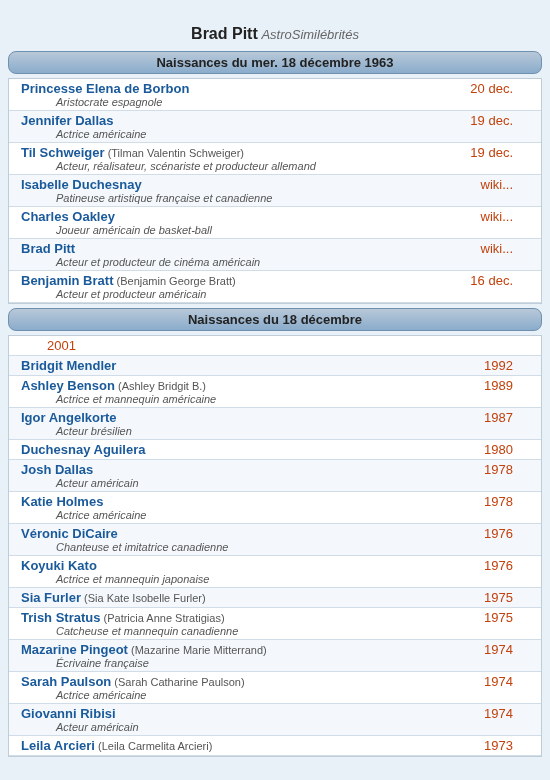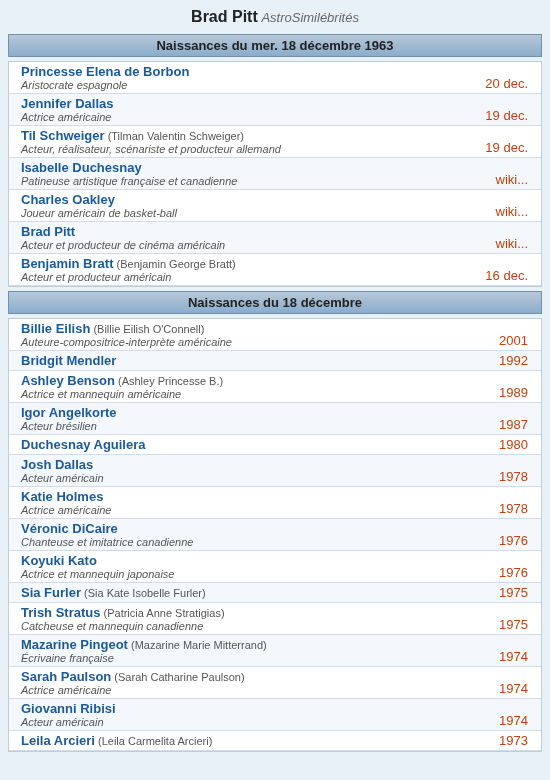--- a/index.html
+++ b/index.html
@@ -7,48 +7,48 @@
       width: 550px;
       min-height: 780px;
       font-family: Arial, Helvetica, sans-serif;
       font-size: 13px;
       background: #e8f0f8;
       color: #333;
     }
     .header {
       background: #e8f0f8;
       text-align: center;
-      padding: 8px 4px 4px 4px;
+      padding: 25px 4px 4px 4px;
     }
     .header-title {
       font-size: 16px;
       font-weight: bold;
       color: #222;
     }
     .header-subtitle {
       font-size: 13px;
       color: #666;
       font-style: italic;
     }
     .section-header {
       background: linear-gradient(to bottom, #b8c8d8, #8aaccc);
       border: 1px solid #7090b0;
-      border-radius: 0;
+      border-radius: 8px;
       text-align: center;
       padding: 3px 8px;
       margin: 4px 8px;
       font-size: 13px;
       font-weight: bold;
       color: #222;
     }
     .person-row {
       display: flex;
       justify-content: space-between;
-      align-items: flex-end;
-      padding: 2px 13px 2px 12px;
+      align-items: flex-start;
+      padding: 2px 28px 2px 12px;
       border-bottom: 1px solid #d0dce8;
       background: #fff;
     }
     .person-row:nth-child(even) {
       background: #f4f8fc;
     }
     .person-info {
       flex: 1;
       padding-right: 8px;
     }
@@ -60,20 +60,21 @@
     }
     .person-name-full {
       font-size: 11px;
       font-weight: normal;
       color: #555;
     }
     .person-desc {
       font-size: 11px;
       color: #555;
       font-style: italic;
+      margin-left: 35px;
     }
     .person-year {
       font-size: 13px;
       color: #c2410c;
       white-space: nowrap;
       font-weight: normal;
       min-width: 55px;
       text-align: right;
     }
   </style>
@@ -114,29 +115,28 @@
           <div class="person-year">wiki...</div>
         </div>
         <div class="person-row">
           <div class="person-info"><span class="person-name">Benjamin Bratt<span class="person-name-full"> (Benjamin George Bratt)</span></span><div class="person-desc">Acteur et producteur américain</div></div>
           <div class="person-year">16 dec.</div>
         </div>
       </div>
       <div class="section-header">Naissances du 18 décembre</div>
       <div style="margin: 0px 8px; border: 1px solid rgb(192, 204, 216);">
         <div class="person-row">
-          <div class="person-info"><span class="person-name">Billie Eilish<span class="person-name-full"> (Billie Eilish O'Connell)</span></span><div class="person-desc">Auteure-compositrice-interprète américaine</div></div>
           <div class="person-year">2001</div>
         </div>
         <div class="person-row">
           <div class="person-info"><span class="person-name">Bridgit Mendler</span></div>
           <div class="person-year">1992</div>
         </div>
         <div class="person-row">
-          <div class="person-info"><span class="person-name">Ashley Benson<span class="person-name-full"> (Ashley Princesse B.)</span></span><div class="person-desc">Actrice et mannequin américaine</div></div>
+          <div class="person-info"><span class="person-name">Ashley Benson<span class="person-name-full"> (Ashley Bridgit B.)</span></span><div class="person-desc">Actrice et mannequin américaine</div></div>
           <div class="person-year">1989</div>
         </div>
         <div class="person-row">
           <div class="person-info"><span class="person-name">Igor Angelkorte</span><div class="person-desc">Acteur brésilien</div></div>
           <div class="person-year">1987</div>
         </div>
         <div class="person-row">
           <div class="person-info"><span class="person-name">Duchesnay Aguilera</span></div>
           <div class="person-year">1980</div>
         </div>

